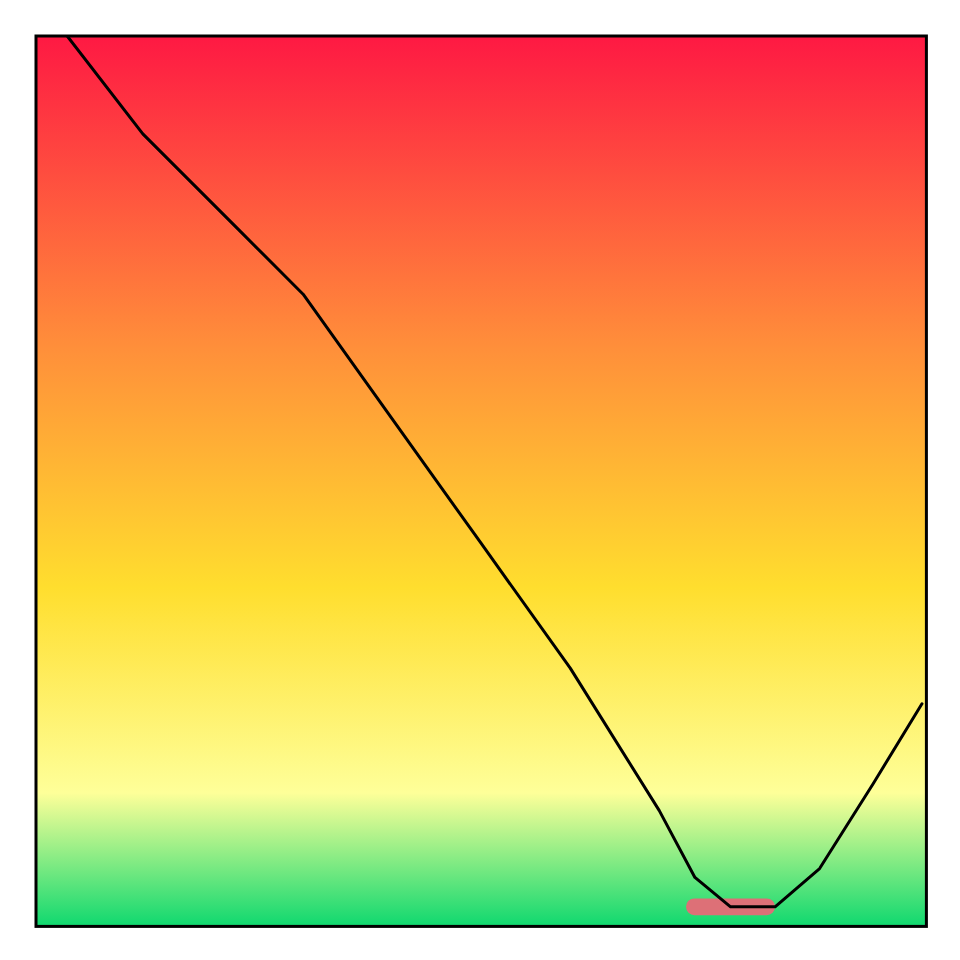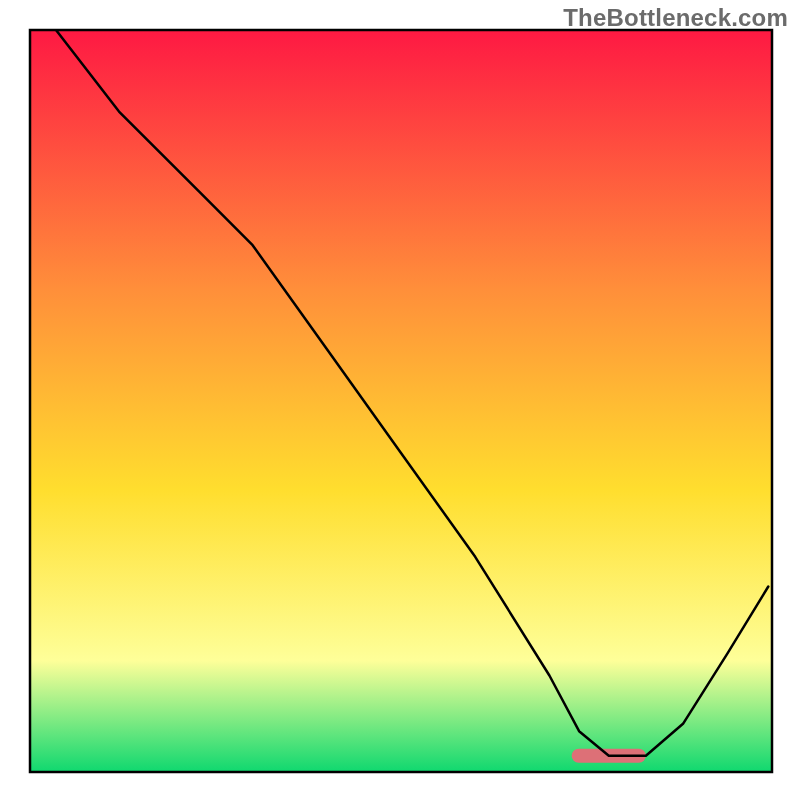--- a/index.html
+++ b/index.html
@@ -31,21 +31,20 @@
     top: 0;
     left: 0;
     display: block;
   }
 </style>
 </head>
 <body>
 
 <div class="stage">
 
-  <div class="watermark">TheBottleneck.com</div>
 
   <svg class="plot" width="800" height="800" viewBox="0 0 800 800">
     <defs>
       <linearGradient id="bg-grad" x1="0" y1="0" x2="0" y2="1">
         <stop id="g0" offset="0%" stop-color="#fe1943"></stop>
         <stop id="g1" offset="35%" stop-color="#ff8f3a"></stop>
         <stop id="g2" offset="62%" stop-color="#ffde2e"></stop>
         <stop id="g3" offset="85%" stop-color="#feff99"></stop>
         <stop id="g4" offset="100%" stop-color="#0fd86f"></stop>
       </linearGradient>

